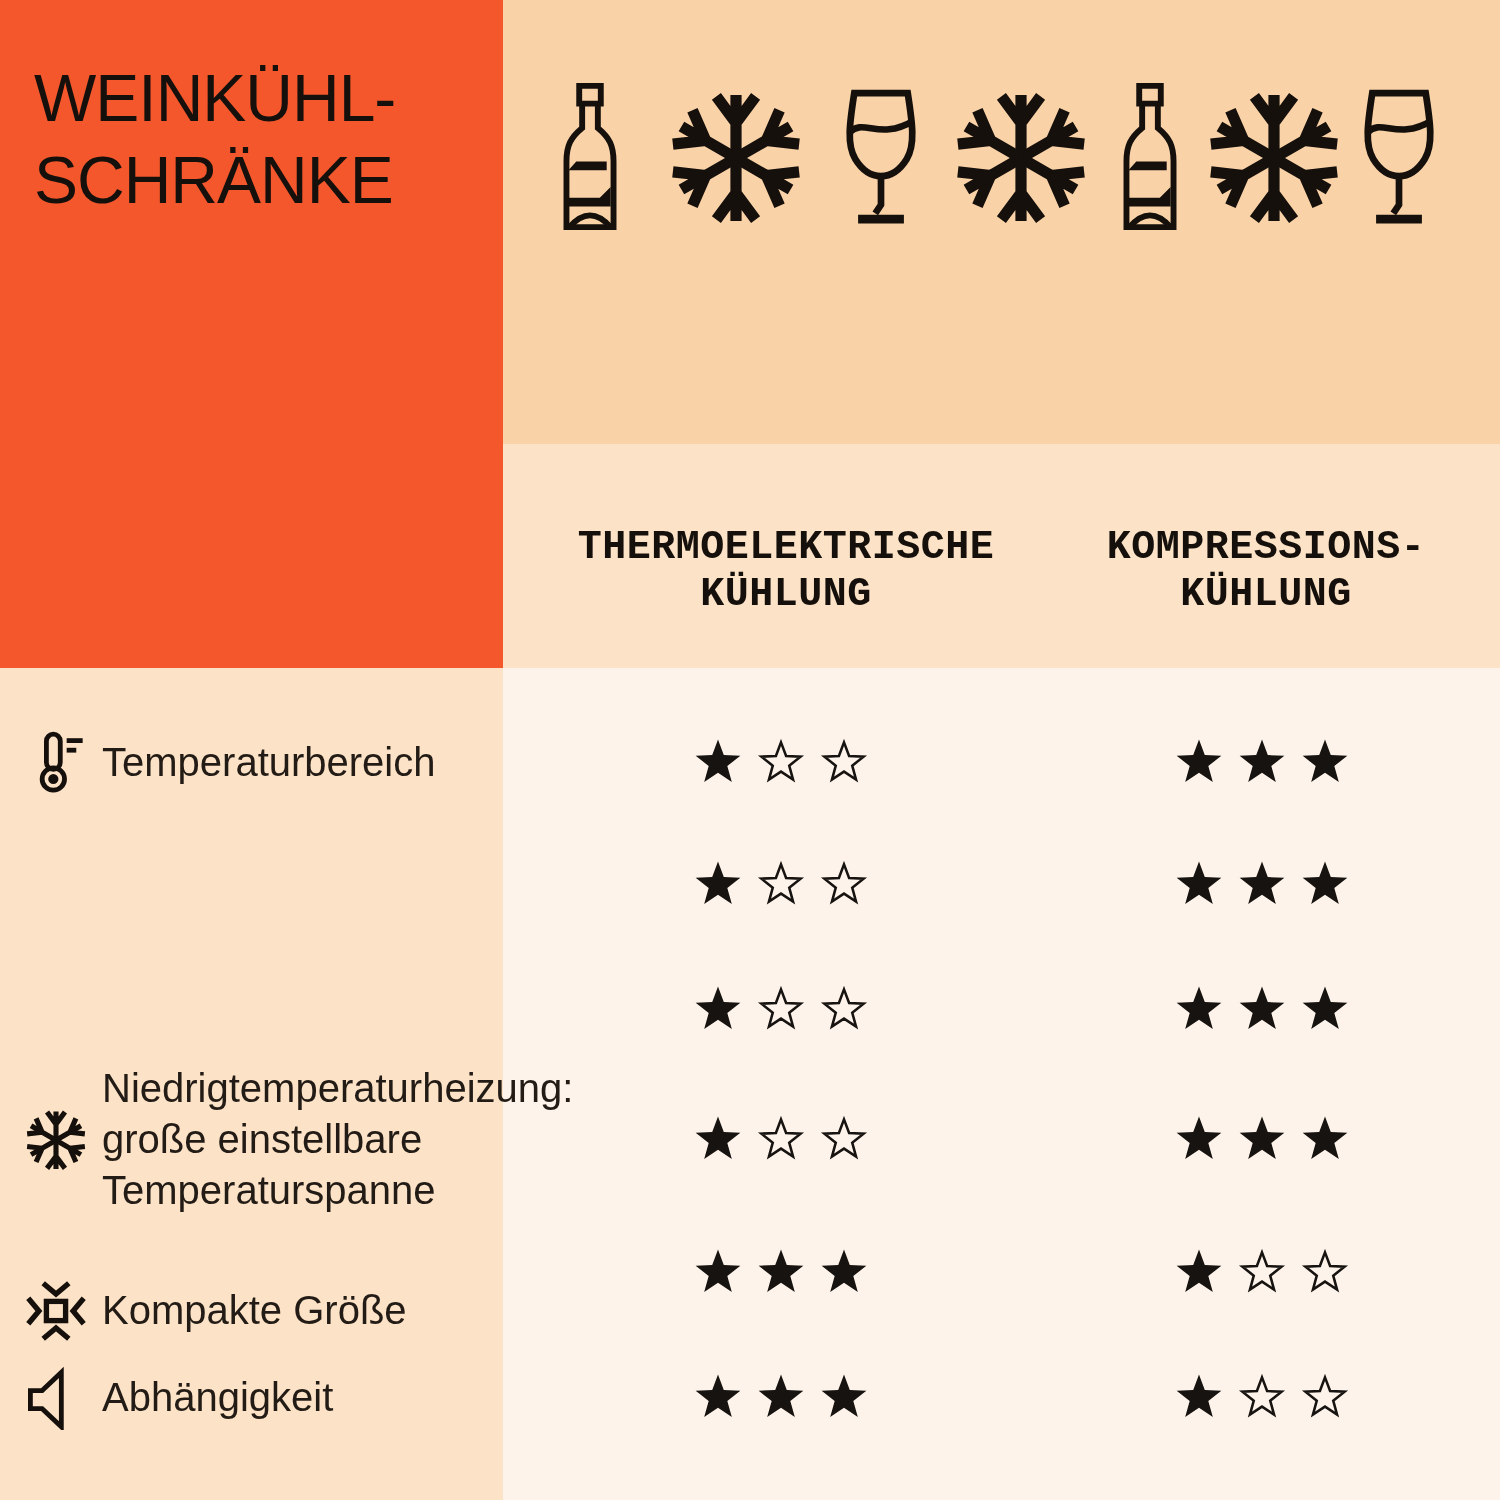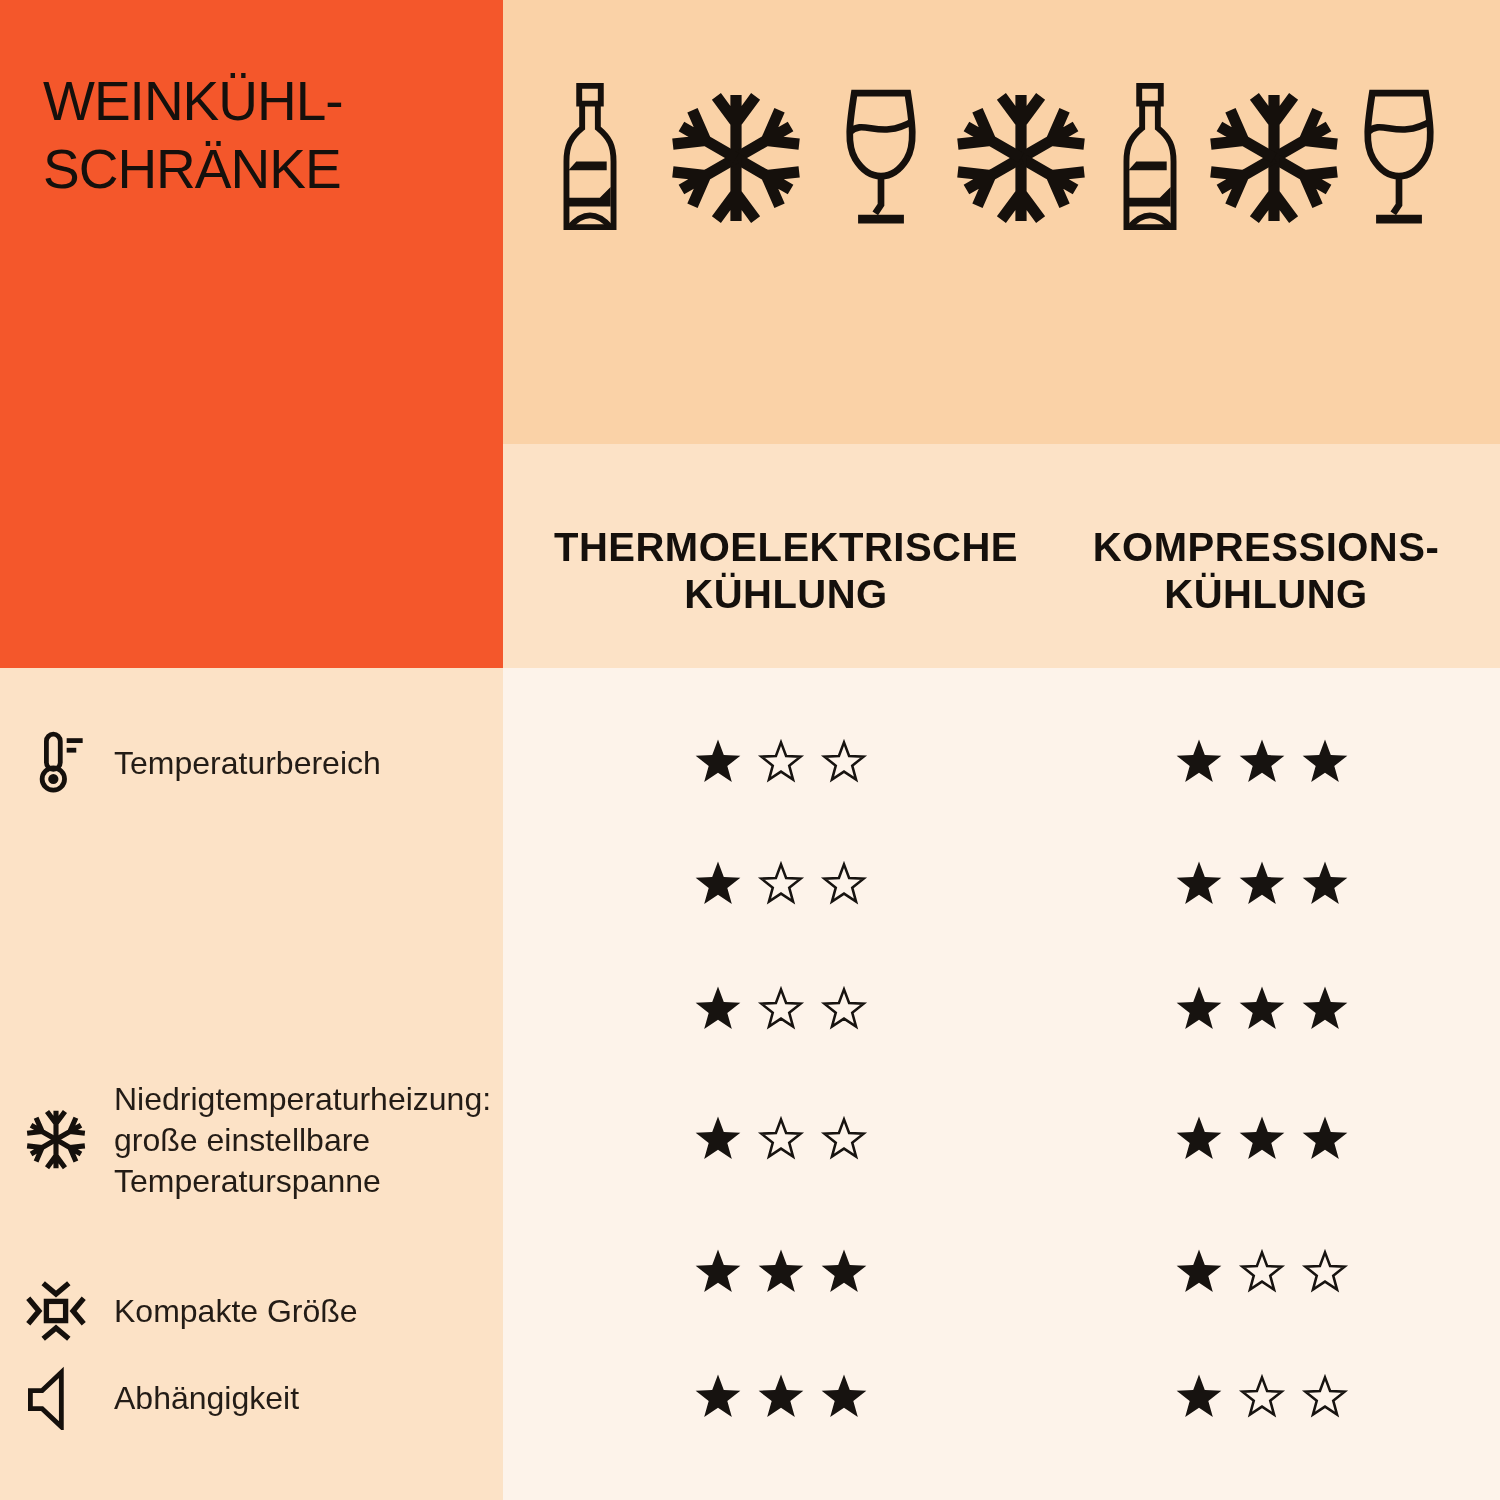--- a/index.html
+++ b/index.html
@@ -8,53 +8,53 @@
     font-family:"Liberation Sans", sans-serif; color:#15100C;
   }
   .bg { position:absolute; }
   .bg-icons   { left:503px; top:0;     width:997px; height:444px; background:#FAD2A7; }
   .bg-headers { left:503px; top:444px; width:997px; height:224px; background:#FCE2C6; }
   .bg-main    { left:503px; top:668px; width:997px; height:832px;  background:#FDF3EA; }
   .bg-leftcol { left:0;     top:668px; width:503px; height:832px;  background:#FCE2C6; }
   .bg-orange  { left:0;     top:0;     width:503px; height:668px;  background:#F4572B; }
 
   .title {
-    position:absolute; left:34px; top:58px; margin:9px;
-    font-size:55px; font-weight:400; line-height:1.24; letter-spacing:-1px;
+    position:absolute; left:34px; top:58px; margin:0;
+    font-size:66px; font-weight:400; line-height:1.24; letter-spacing:-1px;
     color:#15100C; white-space:pre-line;
   }
 
   .icon-strip { position:absolute; left:0; top:0; width:1500px; height:444px; }
   .strip-icon { position:absolute; }
   .strip-icon svg { width:100%; height:100%; display:block; }
   .strip-icon:nth-child(1){ left:559px;  top:82px; width:62px;  height:152px; }
   .strip-icon:nth-child(2){ left:666px;  top:88px; width:140px; height:140px; }
   .strip-icon:nth-child(3){ left:839px;  top:84px; width:84px;  height:150px; }
   .strip-icon:nth-child(4){ left:951px;  top:88px; width:140px; height:140px; }
   .strip-icon:nth-child(5){ left:1119px; top:82px; width:62px;  height:152px; }
   .strip-icon:nth-child(6){ left:1204px; top:88px; width:140px; height:140px; }
   .strip-icon:nth-child(7){ left:1357px; top:84px; width:84px;  height:150px; }
 
   .col-header {
     position:absolute; top:524px; width:520px; text-align:center;
     font-size:40px; font-weight:700; line-height:47px; letter-spacing:0.5px;
-    white-space:pre-line; color:#15100C;
+    white-space:pre-line; color:#15100C;font-family:Liberation Mono, monospace;
   }
 
   .feature-row {
     position:absolute; left:0; width:503px; display:flex; align-items:center;
     transform:translateY(-50%);
   }
   .feature-icon {
     width:64px; height:64px; margin-left:24px; flex:0 0 64px;
     display:flex; align-items:center; justify-content:center;
   }
   .feature-icon svg { width:100%; height:100%; display:block; }
   .feature-label {
-    margin-left:26px; font-size:32px; line-height:1.28; color:#231C16;
+    margin-left:14px; font-size:40px; line-height:1.28; color:#231C16;
     white-space:pre-line;
   }
 
   .stars {
     position:absolute; display:flex; gap:14px; align-items:center;
     transform:translate(-50%,-50%); color:#171310;
   }
   .stars svg { width:49px; height:49px; display:block; }
 
   .defs { position:absolute; width:0; height:0; overflow:hidden; }

